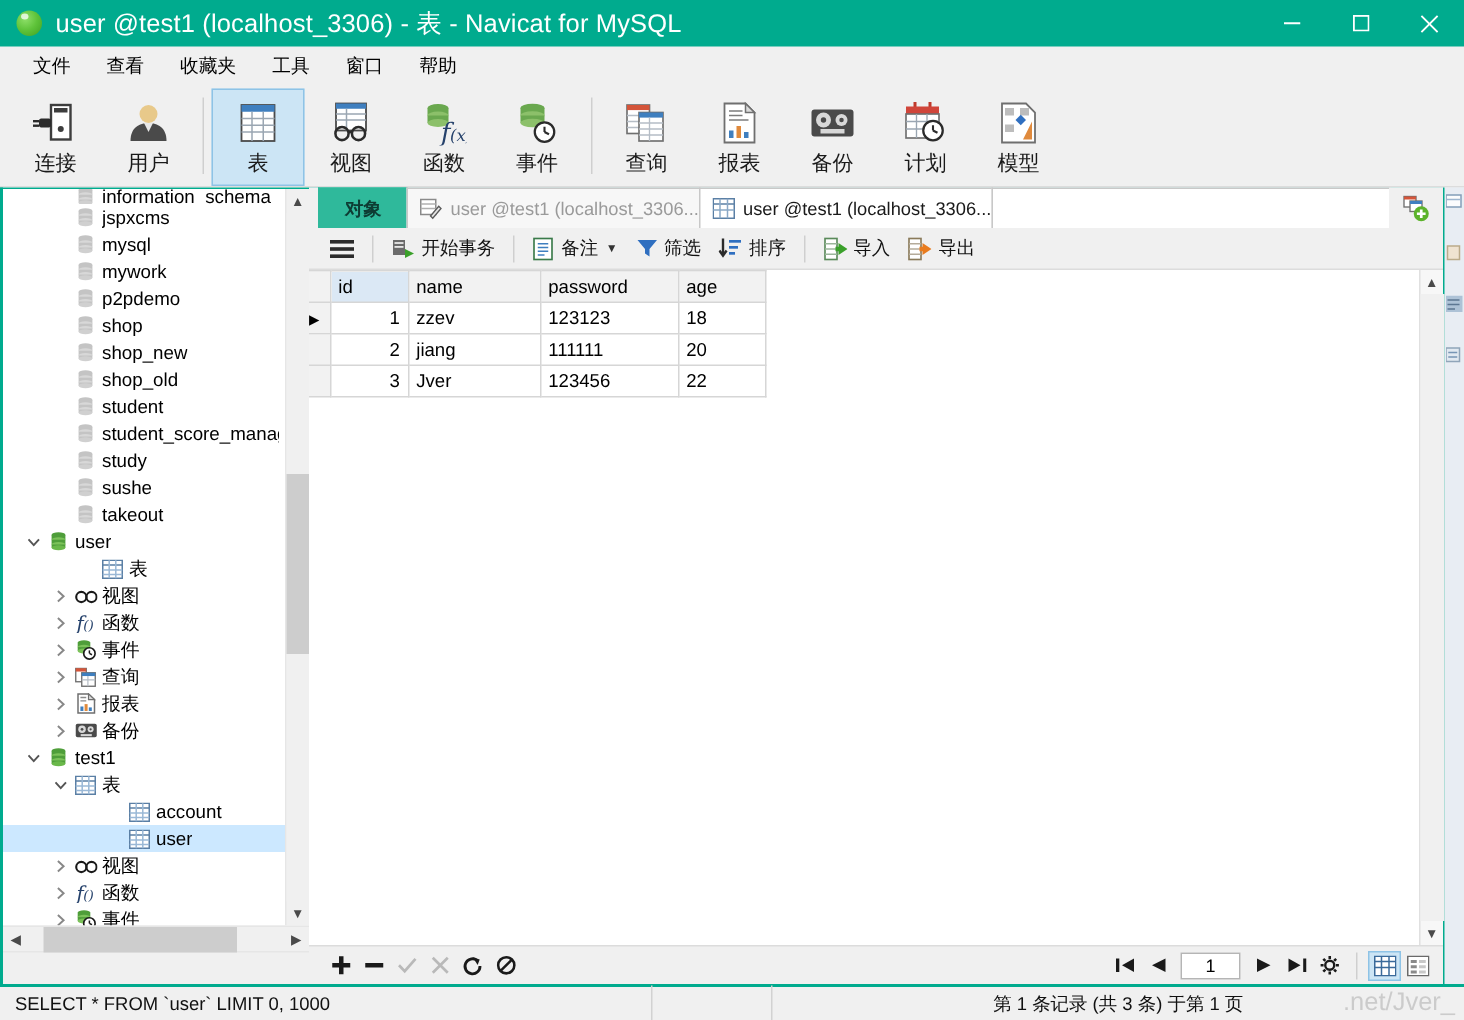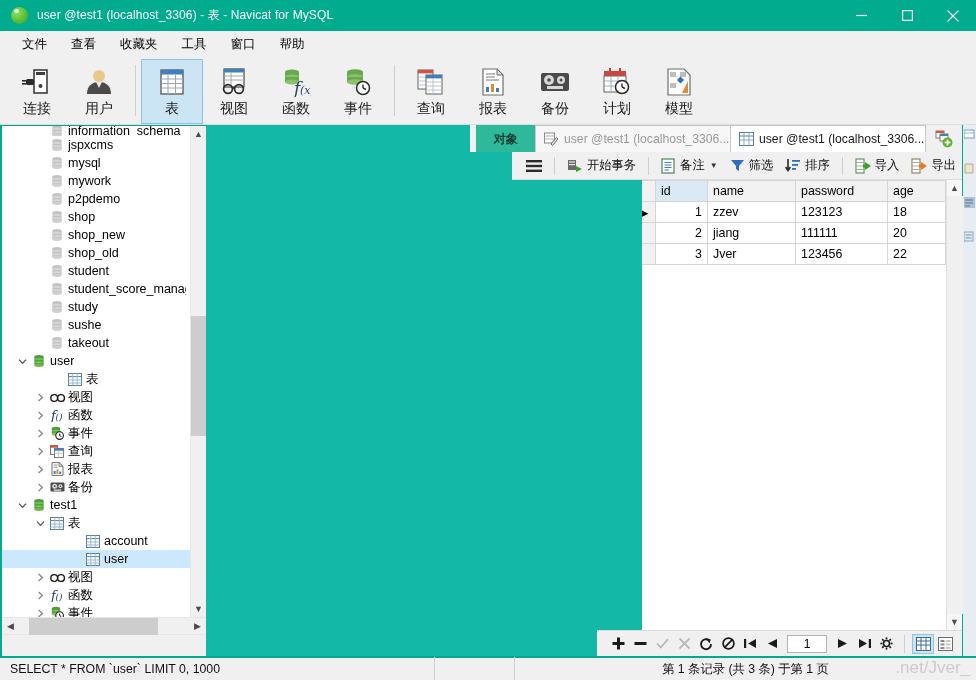--- a/index.html
+++ b/index.html
@@ -34,21 +34,21 @@
     background: radial-gradient(circle at 35% 32%, #8fe06a 0%, #5fc33a 48%, #3f9f20 100%);
     position: relative; flex: none;
   }
   .title-logo::after {
     content: "";
     position: absolute; left: 3px; top: 2px;
     width: 5px; height: 4px; border-radius: 50%;
     background: rgba(255,255,255,.75);
   }
   .title-text {
-    font-size: 12px; letter-spacing: .1px;
+    font-size: 17px; letter-spacing: .1px;
     color: #ffffff; white-space: nowrap;
   }
   .win-controls { position: absolute; right: 0; top: 0; height: 31px; display: flex; }
   .win-btn {
     width: 46px; height: 31px;
     display: flex; align-items: center; justify-content: center;
     color: #ffffff;
   }
 
   
@@ -136,21 +136,21 @@
     background: #f0f0f0;
     display: flex; align-items: center;
     border-top: 1px solid #e6e6e6;
   }
   .h-arrow { width: 17px; height: 17px; display:flex; align-items:center; justify-content:center; color:#4a4a4a; font-size:9px; }
   .h-track { flex: 1; height: 17px; position: relative; }
   .h-thumb { position: absolute; top: 0; height: 17px; background: #cdcdcd; }
   .sb-foot { height: 22px; background:#f0f0f0; border-top:1px solid #e6e6e6; }
 
   
-  .content { flex: 1; display: flex; flex-direction: column; min-width: 0; background: #14b8a6; align-items: flex-end; }
+  .content { flex: 1; display: flex; flex-direction: column; min-width: 0; background: #14b8a6; }
 
   
   .tabstrip {
     height: 27px; min-height: 27px;
     display: flex; align-items: stretch;
     background: #f0f0f0;
     padding-left: 6px;
   }
   .tab {
     display: flex; align-items: center;

